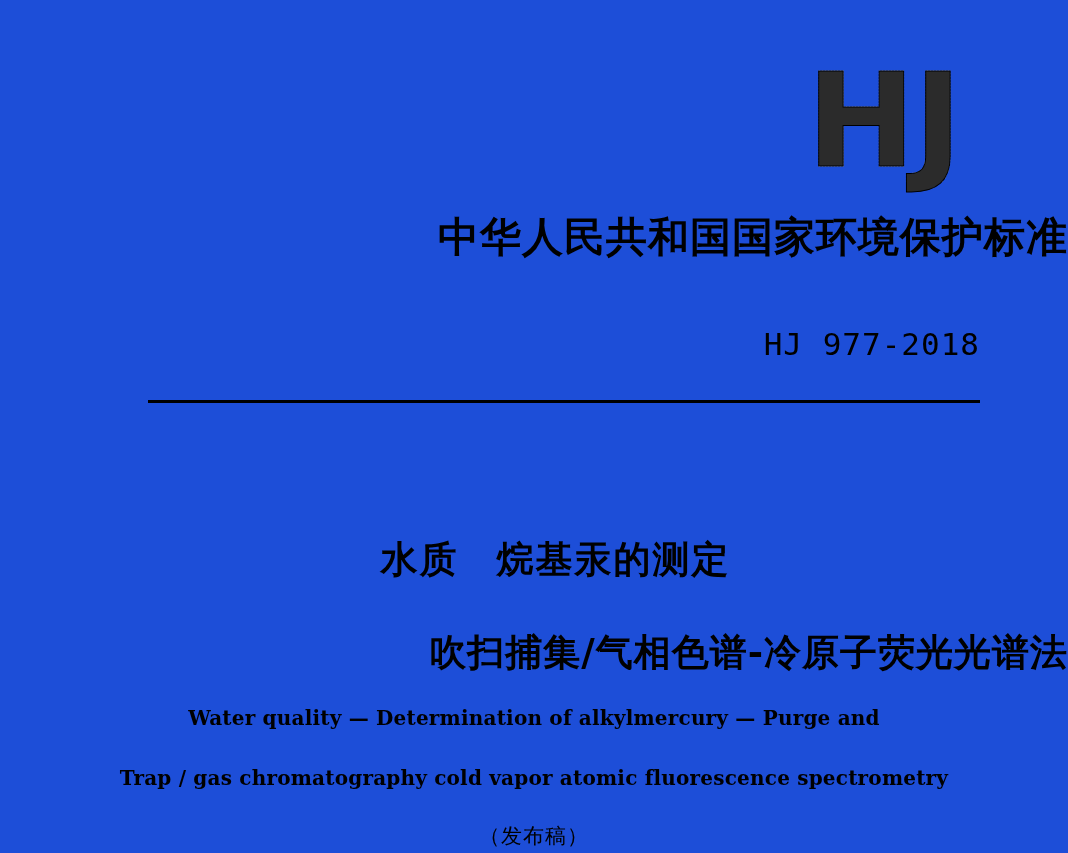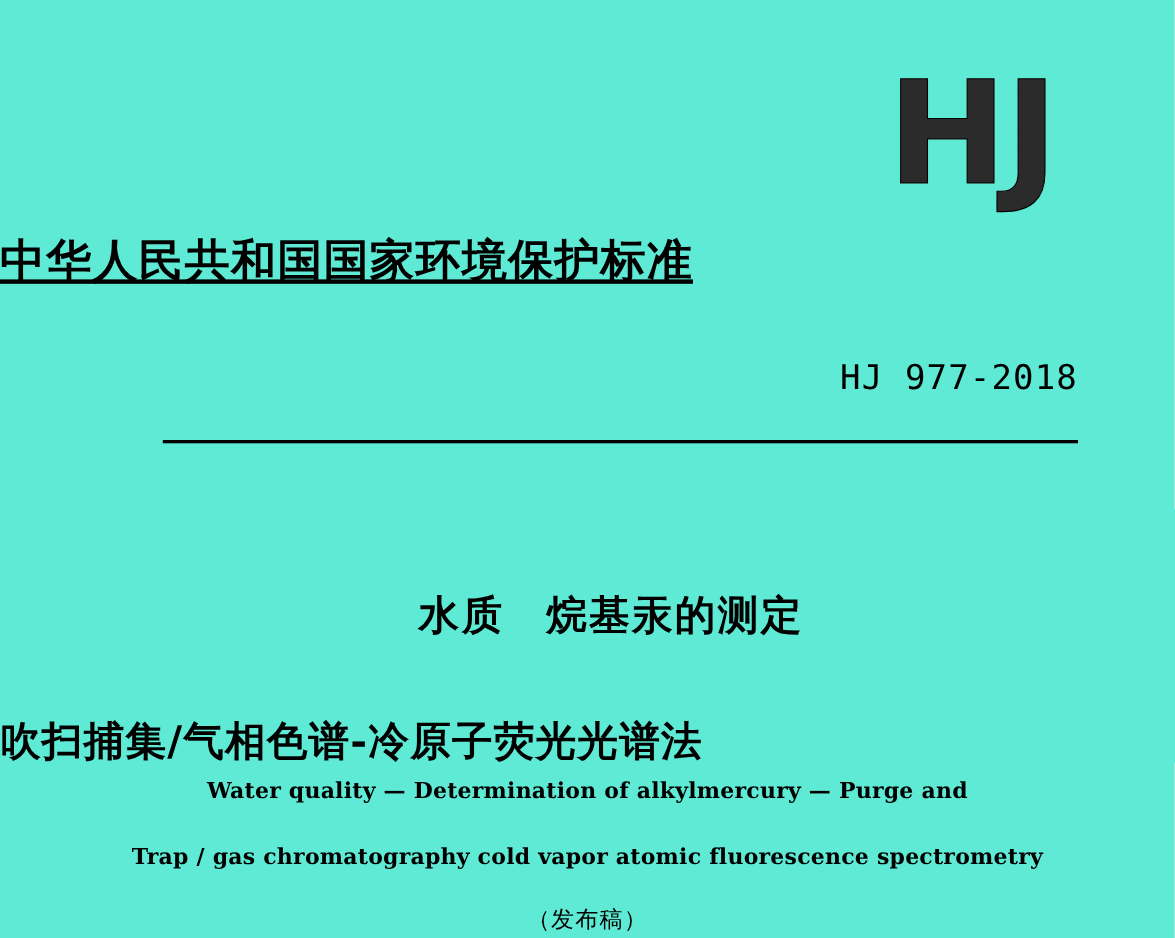--- a/index.html
+++ b/index.html
@@ -4,21 +4,21 @@
 <style>
   html, body {
     margin: 0;
     padding: 0;
     background: #ffffff;
   }
   .page {
     position: relative;
     width: 1068px;
     height: 853px;
-    background: #5eead4;
+    background: #1d4ed8;
     overflow: hidden;
     font-family: "Liberation Serif", serif;
     color: #000000;
   }
 
   
   .logo-row {
     position: absolute;
     top: 62px;
     right: 108px;
@@ -39,27 +39,26 @@
     -webkit-background-clip: text;
     background-clip: text;
   }
 
   
   .std-title {
     position: absolute;
     top: 210px;
     left: 0;
     right: 0;
-    text-align: left;
+    text-align: right;
     font-family: "DejaVu Serif", serif;
     font-weight: 700;
     font-size: 41px;
     letter-spacing: 1px;
     color: #000;
-    text-decoration: underline;
   }
 
   
   .std-number {
     position: absolute;
     top: 326px;
     right: 88px;
     font-family: "DejaVu Sans Mono", monospace;
     font-size: 31px;
     letter-spacing: 1px;
@@ -87,26 +86,25 @@
     font-size: 37px;
     letter-spacing: 2px;
     padding-left: 43px;
   }
   .cn-title-1 .gap { display: inline-block; width: 38px; }
   .cn-title-2 {
     position: absolute;
     top: 628px;
     left: 0;
     right: 0;
-    text-align: left;
+    text-align: right;
     font-family: "DejaVu Serif", serif;
     font-weight: 700;
     font-size: 37px;
     letter-spacing: 1px;
-    margin-top: 21px;
   }
 
   
   .en-title {
     position: absolute;
     left: 0;
     right: 0;
     text-align: center;
     font-family: "DejaVu Serif", serif;
     font-weight: 700;

